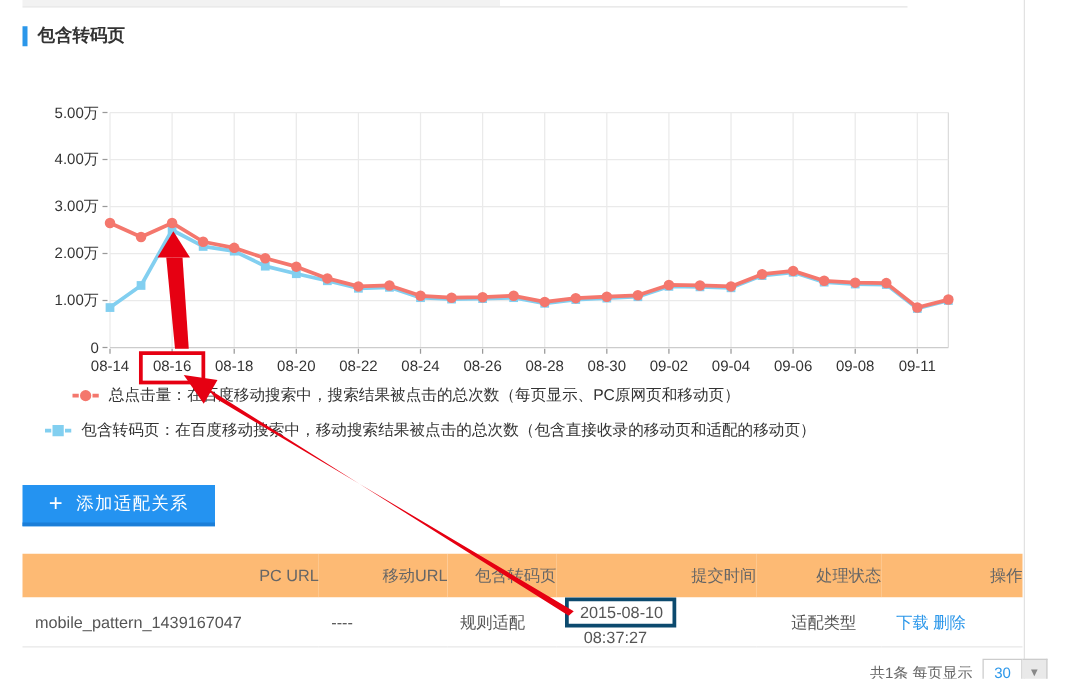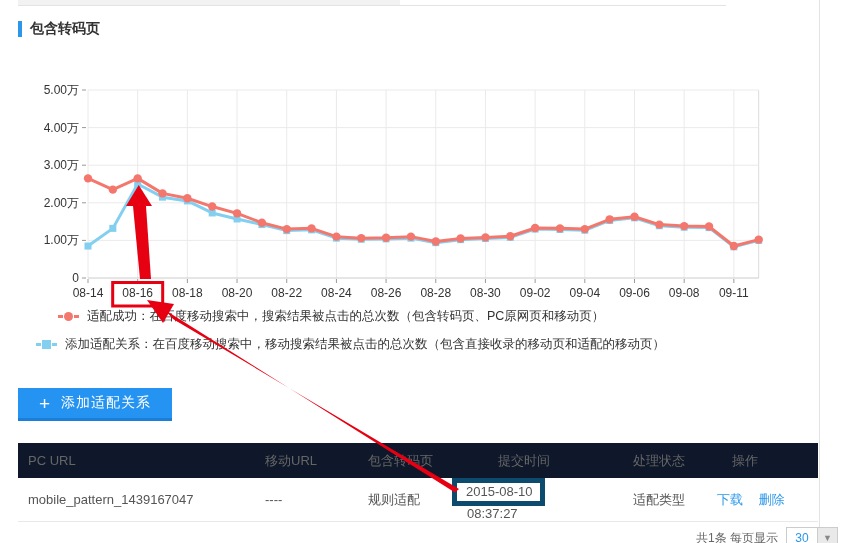--- a/index.html
+++ b/index.html
@@ -32,37 +32,37 @@
 
   
   .add-btn { left:18px; top:388px; width:154px; height:33px; background:#2493f1;
     border:none; border-bottom:3px solid #1b7ed8; color:#fff; font-size:14px;
     display:flex; align-items:center; justify-content:center; cursor:pointer;
     font-family:inherit; letter-spacing:1px; }
   .add-btn .plus { font-size:19px; font-weight:normal; margin-right:10px; line-height:1; }
 
   
   .tbl { left:18px; top:443px; width:800px; border-collapse:collapse; table-layout:fixed; }
-  .tbl th { background:#0f172a; color:#666; font-weight:normal; font-size:13px;
-    height:35px; text-align:left; }
+  .tbl th { background:#fdba74; color:#666; font-weight:normal; font-size:13px;
+    height:35px; text-align:right; }
   .tbl td { color:#555; font-size:13px; height:38px; text-align:left;
     border-bottom:1px solid #e8e8e8; background:#fff; }
   .c1 { width:237px; } .c2 { width:103px; } .c3 { width:87px; }
   .c4 { width:160px; } .c5 { width:100px;font-family:Liberation Mono, monospace; } .c6 { width:113px; }
   th.c1, td.c1 { padding-left:10px; }
   th.c2, td.c2 { padding-left:10px; }
   th.c3, td.c3 { padding-left:10px; }
   th.c4 { padding-left:53px; } td.c4 { padding-left:0; }
   th.c5, td.c5 { padding-left:28px; }
   th.c6 { padding-left:27px; } td.c6 { padding-left:12px; }
-  .time-box { display:inline-block; border:5px solid #0c4a6e; padding:1px 7px 2px 9px;
+  .time-box { display:inline-block; border:3px solid #0c4a6e; padding:1px 7px 2px 9px;
     margin-left:7px; color:#555; }
   .time-rest { margin-left:2px;padding-left:20px; }
   .op-link { color:#2b97ea; text-decoration:none; cursor:pointer; }
-  .op-link + .op-link { margin-left:12px; }
+  .op-link + .op-link { }
 
   
   .pager { left:696px; top:527px; display:flex; align-items:center; }
   .pager-text { font-size:12px; color:#666; margin-right:8px; white-space:nowrap; }
   .pager-select { width:32px; height:22px; border:1px solid #ccc; background:#fff;
     font-size:12px; color:#2b97ea; display:flex; align-items:center; justify-content:center; }
   .pager-arrow { width:20px; height:22px; border:1px solid #ccc; border-left:none;
     background:#e9e9e9; font-size:9px; color:#888; display:flex; align-items:center;
     justify-content:center; cursor:pointer; }
 
@@ -83,29 +83,29 @@
 </div>
 
 <div class="abs chart-region"></div>
 
 <div class="abs legend-item legend-1">
   <span class="lg-marker">
     <span class="lg-dash" style="background: rgb(244, 119, 109);"></span>
       <span class="lg-shape circle" style="background: rgb(244, 119, 109);"></span>
       <span class="lg-dash" style="background: rgb(244, 119, 109);"></span>
   </span>
-  <span class="legend-text">适配成功：在百度移动搜索中，搜索结果被点击的总次数（包含转码页、PC原网页和移动页）</span>
+  <span class="legend-text">总点击量：在百度移动搜索中，搜索结果被点击的总次数（每页显示、PC原网页和移动页）</span>
 </div>
 <div class="abs legend-item legend-2">
   <span class="lg-marker">
     <span class="lg-dash" style="background: rgb(130, 207, 240);"></span>
       <span class="lg-shape" style="background: rgb(130, 207, 240);"></span>
       <span class="lg-dash" style="background: rgb(130, 207, 240);"></span>
   </span>
-  <span class="legend-text">添加适配关系：在百度移动搜索中，移动搜索结果被点击的总次数（包含直接收录的移动页和适配的移动页）</span>
+  <span class="legend-text">包含转码页：在百度移动搜索中，移动搜索结果被点击的总次数（包含直接收录的移动页和适配的移动页）</span>
 </div>
 
 <button class="abs add-btn">
   <span class="plus">+</span>
   <span>添加适配关系</span>
 </button>
 
 <table class="tbl abs">
   <colgroup>
     <col class="c1">

